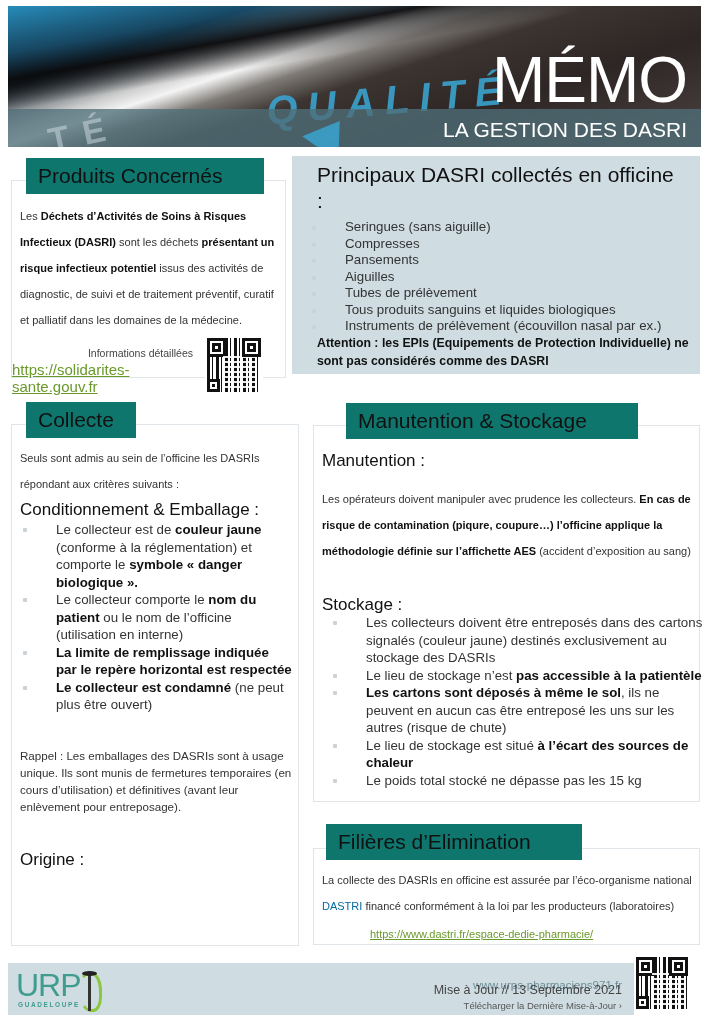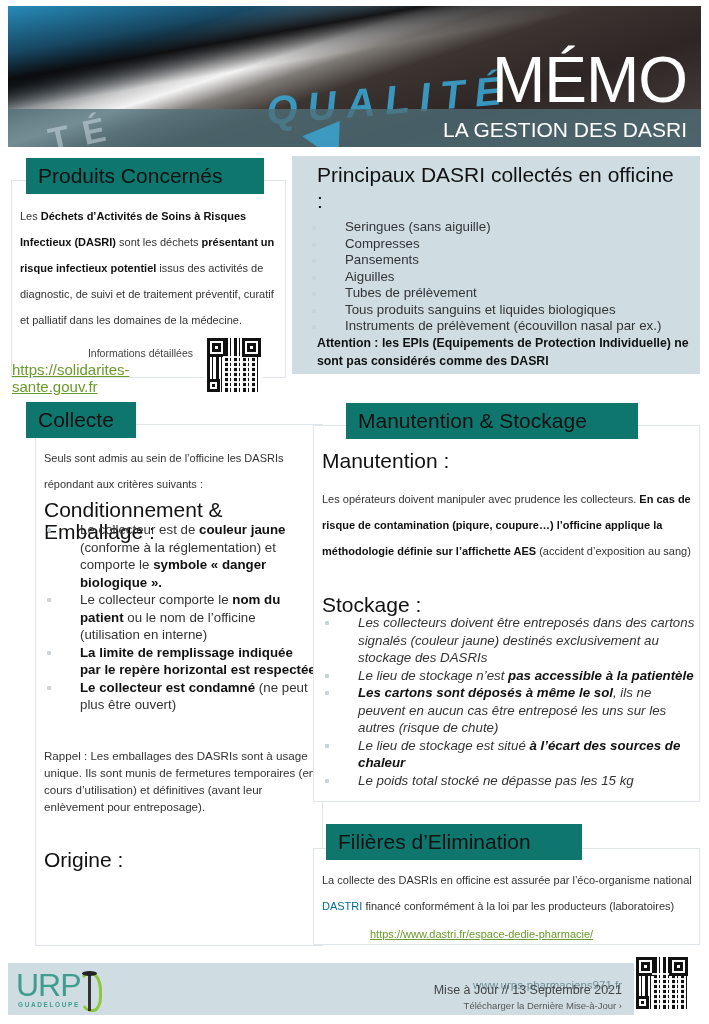--- a/index.html
+++ b/index.html
@@ -44,21 +44,21 @@
 
   .box {
     position: absolute; border: 1px solid #dfe5e8; background: #fff;
   }
   .tab {
     position: absolute; background: #0f766e; color: #111;
     font-size: 21px; line-height: 36px; padding: 0 12px;
   }
   .ptext { font-size: 11px; line-height: 26px; color: #333; }
   .ptext b { color: #111; font-weight: bold; }
-  .sub-h { font-size: 21px; color: #111; line-height: 22px; }
+  .sub-h { font-size: 17px; color: #111; line-height: 22px; }
   ul.blist { list-style: none; }
   ul.blist li { position: relative; font-size: 13.3px; line-height: 17.5px; color: #333; }
   ul.blist li::before {
     content: ""; position: absolute; left: -33px; top: 7px; width: 4px; height: 4px;
     background: #c9d3d8; border-radius: 1px;
   }
   ul.blist li b { color: #111; }
   a.link { color: #6a9a2a; text-decoration: underline; }
 
   .qr {
@@ -128,41 +128,41 @@
     <li style="line-height:16.5px;">Compresses</li>
     <li style="line-height:16.5px;">Pansements</li>
     <li style="line-height:16.5px;">Aiguilles</li>
     <li style="line-height:16.5px;">Tubes de prélèvement</li>
     <li style="line-height:16.5px;">Tous produits sanguins et liquides biologiques</li>
     <li style="line-height:16.5px;">Instruments de prélèvement (écouvillon nasal par ex.)</li>
   </ul>
   <div style="position:absolute; left:25px; top:178px; width:380px; font-size:12.3px; line-height:18px; font-weight:bold; color:#111;">Attention : les EPIs (Equipements de Protection Individuelle) ne sont pas considérés comme des DASRI</div>
 </div>
 
-<div class="box" style="left:11px; top:424px; width:288px; height:522px;margin-left:24px;">
+<div class="box" style="left:11px; top:424px; width:288px; height:522px;">
   <div class="ptext" style="position:absolute; left:8px; top:20px; width:276px;">Seuls sont admis au sein de l’officine les DASRIs répondant aux critères suivants :</div>
   <div class="sub-h" style="position:absolute; left:8px; top:74px;">Conditionnement &amp; Emballage :</div>
   <ul class="blist" style="position:absolute; left:44px; top:96px; width:236px;">
     <li><span>Le collecteur est de </span><b>couleur jaune</b><span> (conforme à la réglementation) et comporte le </span><b>symbole « danger biologique ».</b></li>
     <li><span>Le collecteur comporte le </span><b>nom du patient</b><span> ou le nom de l’officine (utilisation en interne)</span></li>
     <li><b>La limite de remplissage indiquée par le repère horizontal est respectée</b></li>
     <li><b>Le collecteur est condamné</b><span> (ne peut plus être ouvert)</span></li>
   </ul>
   <div style="position:absolute; left:8px; top:322px; width:276px; font-size:11.6px; line-height:17px; color:#333;">Rappel : Les emballages des DASRIs sont à usage unique. Ils sont munis de fermetures temporaires (en cours d’utilisation) et définitives (avant leur enlèvement pour entreposage).</div>
   <div class="sub-h" style="position:absolute; left:8px; top:424px;">Origine :</div>
 </div>
 <div class="tab" style="left:26px; top:402px; width:110px;">Collecte</div>
 
 <div class="box" style="left:313px; top:425px; width:387px; height:377px;">
   <div class="sub-h" style="position:absolute; left:8px; top:24px;">Manutention :</div>
   <div class="ptext" style="position:absolute; left:8px; top:60px; width:372px;">
     <span>Les opérateurs doivent manipuler avec prudence les collecteurs. </span><b>En cas de risque de contamination (piqure, coupure…) l’officine applique la méthodologie définie sur l’affichette AES</b><span> (accident d’exposition au sang)</span>
   </div>
   <div class="sub-h" style="position:absolute; left:8px; top:168px;">Stockage :</div>
-  <ul class="blist" style="position:absolute; left:44px; top:188px; width:338px;font-style:italic;">
+  <ul class="blist" style="position:absolute; left:52px; top:188px; width:338px;">
     <li><span>Les collecteurs doivent être entreposés dans des cartons signalés (couleur jaune) destinés exclusivement au stockage des DASRIs</span></li>
     <li><span>Le lieu de stockage n’est </span><b>pas accessible à la patientèle</b></li>
     <li><b>Les cartons sont déposés à même le sol</b><span>, ils ne peuvent en aucun cas être entreposé les uns sur les autres (risque de chute)</span></li>
     <li><span>Le lieu de stockage est situé </span><b>à l’écart des sources de chaleur</b></li>
     <li><span>Le poids total stocké ne dépasse pas les 15 kg</span></li>
   </ul>
 </div>
 <div class="tab" style="left:326px; top:403px; width:292px;margin-left:20px;">Manutention &amp; Stockage</div>
 
 <div class="box" style="left:313px; top:848px; width:387px; height:97px;">

